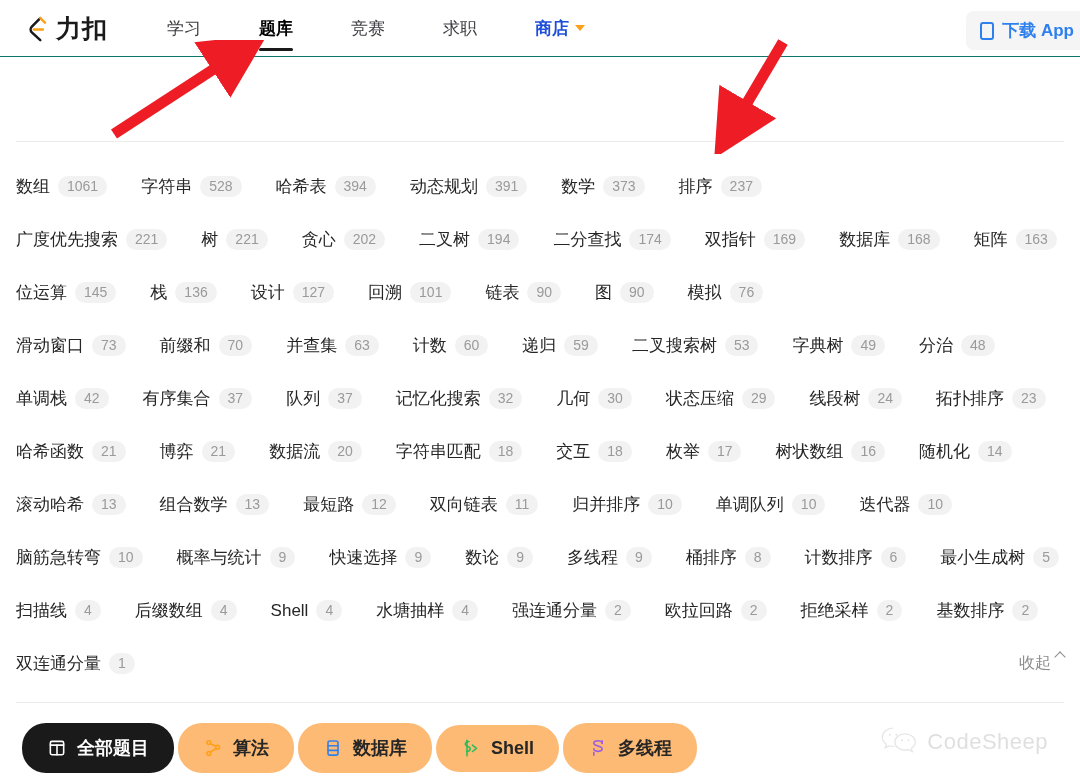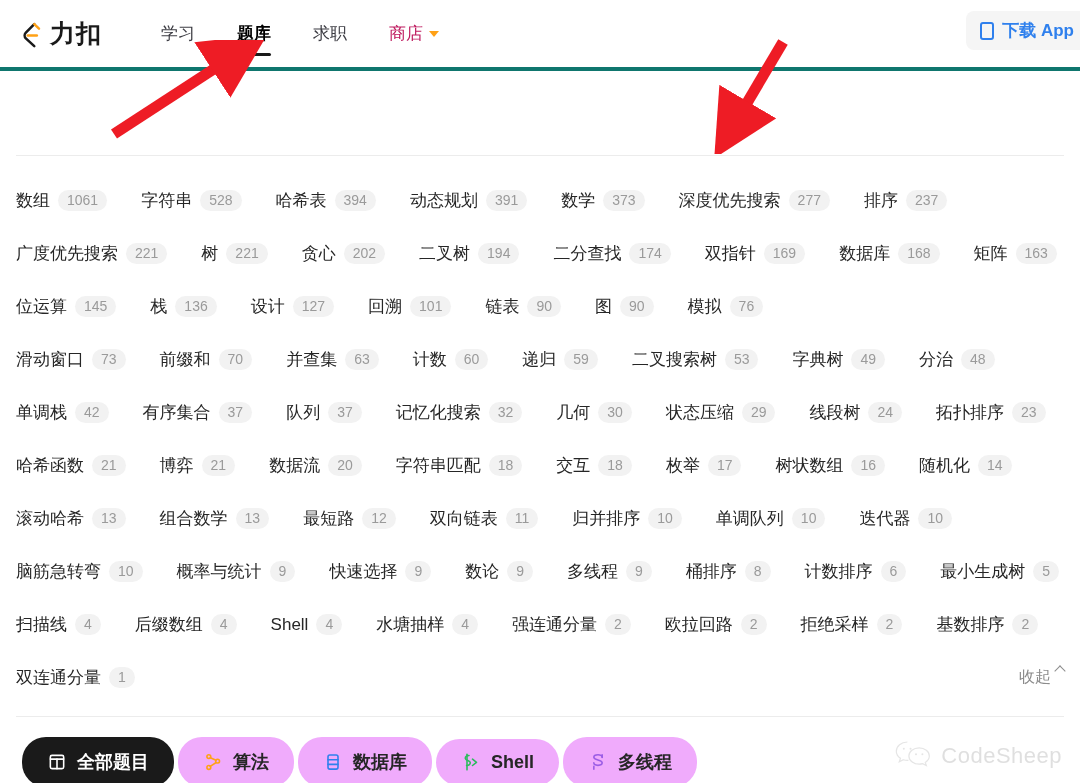--- a/index.html
+++ b/index.html
@@ -8,51 +8,51 @@
     width: 1080px; height: 783px;
     background: #fff;
     font-family: "Liberation Sans", "DejaVu Sans", sans-serif;
     overflow: hidden;
   }
   .page { position: relative; width: 1080px; height: 783px; background:#fff; }
 
   
   .header {
     position: relative;
-    height: 71px;
+    height: 57px;
     display: flex;
     align-items: center;
-    padding-left: 16px;
+    padding-left: 22px;
     background: #fff;
-    border-bottom: 4px solid #0f766e;
+    border-bottom: 1px solid #0f766e;
   }
   .brand { display:flex; align-items:center; gap:4px; margin-right: 38px; }
   .brand-logo { width: 30px; height: 30px; display:block; }
   .brand-name {
     font-size: 25px; font-weight: 700; color: #1a1a1a;
     letter-spacing: 1px; line-height: 1;
   }
-  .nav { display:flex; align-items:center; gap: 0px; height: 57px; }
+  .nav { display:flex; align-items:center; gap: 16px; height: 57px; }
   .nav-item {
     position: relative;
     font-size: 17px;
     color: #3c3c43;
     padding: 0 21px;
     height: 57px;
     line-height: 57px;
     cursor: pointer;
     white-space: nowrap;
   }
   .nav-item.active { color:#000000; font-weight: 700; }
   .nav-item.active::after {
     content:"";
     position:absolute; left: 21px; right: 21px; bottom: 6px;
     height: 3px; background: #1a1a1a; border-radius: 2px;
   }
-  .nav-item.shop { color:#be185d; font-weight:400; display:flex; align-items:center; gap:6px;text-align:center; }
+  .nav-item.shop { color:#1d4ed8; font-weight:700; display:flex; align-items:center; gap:6px;text-align:center; }
   .caret {
     width:0;height:0;border-left:5px solid transparent;border-right:5px solid transparent;
     border-top:6px solid #ffa116; display:inline-block;
   }
   .header-right { position:absolute; right: -8px; top: 11px; }
   .dl-btn {
     display:flex; align-items:center; gap:8px;
     background:#f5f5f5; border-radius: 8px;
     padding: 8px 14px;
     color:#2f80ed; font-size:17px; font-weight:600;
@@ -92,30 +92,30 @@
   .panel-rule { height:1px; background:#ececec; margin: 12px 0 0 0; }
 
   
   .chips {
     display:flex; align-items:center; gap: 4px;
     padding: 20px 22px 0 22px;
     position:relative;
   }
   .chip {
     display:flex; align-items:center; gap:10px;
-    background:#f0abfc; border-radius: 24px;
+    background:#fdba74; border-radius: 24px;
     padding: 13px 25px;
     font-size: 18px; color:#262626; font-weight:600;
     cursor:pointer; white-space:nowrap;
   }
   .chip.active { background:#1a1a1a; color:#fff; }
   .chip-ico { width:20px; height:20px; display:block; flex:none; }
 
   .watermark {
-    position:absolute; right: 18px; top: 22px;
+    position:absolute; right: 32px; top: 22px;
     display:flex; align-items:center; gap:9px;
     opacity:.42;
   }
   .wm-text { font-size:22px; color:#b5b5b5; letter-spacing:.5px; }
 
   
   .arrow { position:absolute; pointer-events:none; }
 </style>
 </head>
 <body>
@@ -130,20 +130,21 @@
           <path d="M19.5 5.5 L24.5 10.2" fill="none" stroke="#ffa116" stroke-width="2.7" stroke-linecap="round"></path>
           <path d="M12.6 17.6 L22.2 17.6" fill="none" stroke="#ffa116" stroke-width="2.7" stroke-linecap="round"></path>
         </svg>
       </span>
       <span class="brand-name">力扣</span>
     </div>
 
     <div class="nav">
       <div class="nav-item">学习</div>
       <div class="nav-item active">题库</div>
+      <div class="nav-item">竞赛</div>
       <div class="nav-item">求职</div>
       <div class="nav-item shop">
         <span>商店</span>
         <i class="caret"></i>
       </div>
     </div>
 
     <div class="header-right">
       <div class="dl-btn">
         <span class="phone-icon"></span>
@@ -168,24 +169,20 @@
             <span class="tag-label">哈希表</span>
             <span class="tag-count">394</span>
           </div>
           <div class="tag">
             <span class="tag-label">动态规划</span>
             <span class="tag-count">391</span>
           </div>
           <div class="tag">
             <span class="tag-label">数学</span>
             <span class="tag-count">373</span>
-          </div>
-          <div class="tag">
-            <span class="tag-label">深度优先搜索</span>
-            <span class="tag-count">277</span>
           </div>
           <div class="tag">
             <span class="tag-label">排序</span>
             <span class="tag-count">237</span>
           </div>
         </div>
         <div class="tag-row">
           <div class="tag">
             <span class="tag-label">广度优先搜索</span>
             <span class="tag-count">221</span>

